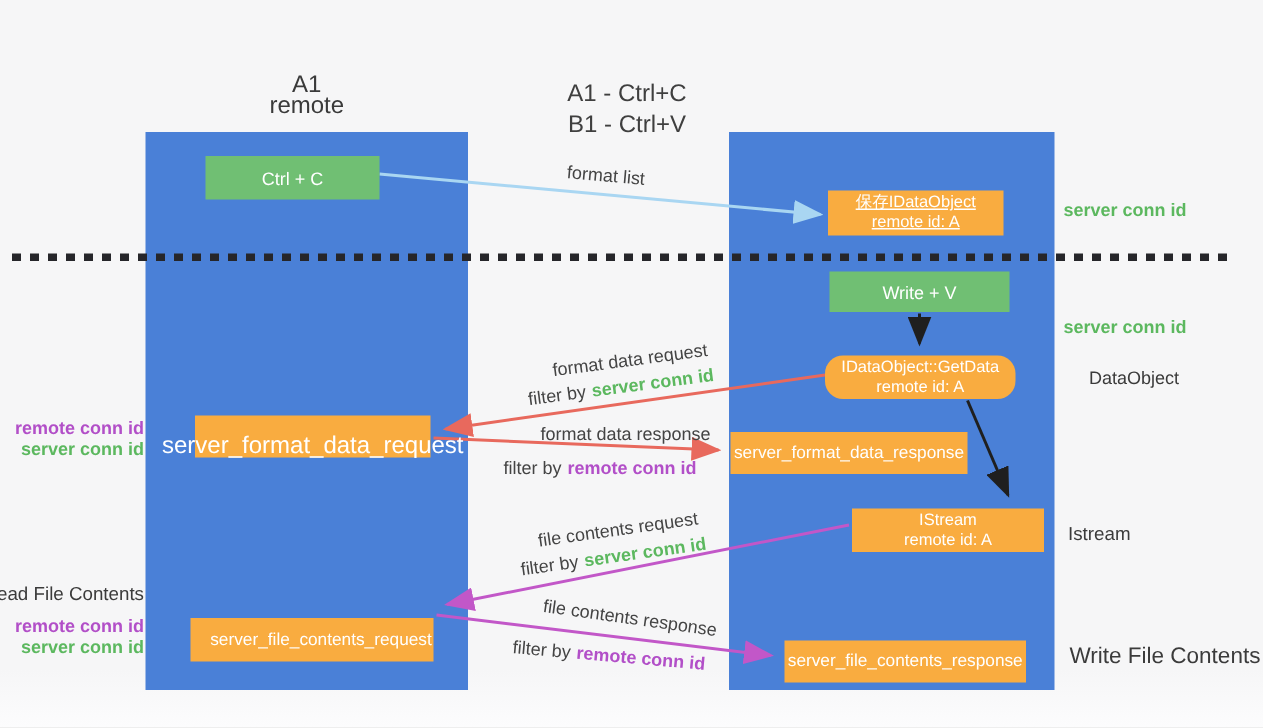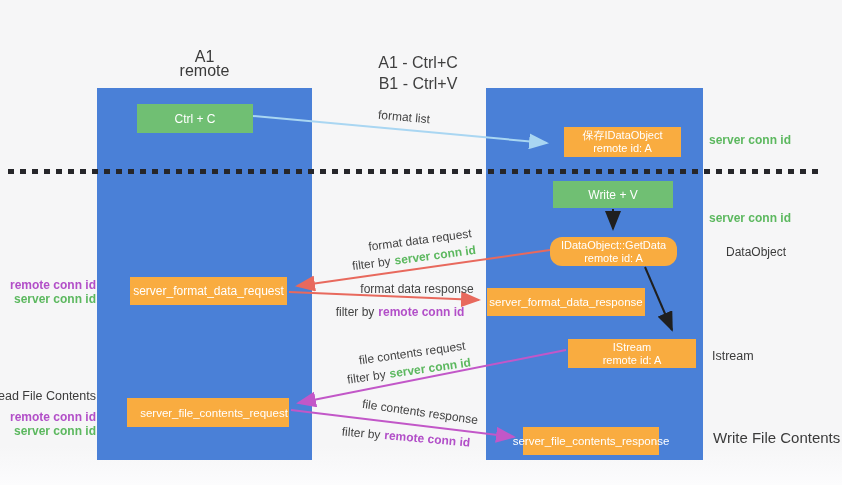--- a/index.html
+++ b/index.html
@@ -93,46 +93,46 @@
     <line x1="645" y1="267" x2="672" y2="330" stroke="#1f1f1f" stroke-width="2" marker-end="url(#m-black)"></line>
     <line x1="550" y1="250" x2="297" y2="286" stroke="#e8695d" stroke-width="2" marker-end="url(#m-salmon)"></line>
     <line x1="289" y1="292" x2="479" y2="300" stroke="#e8695d" stroke-width="2" marker-end="url(#m-salmon)"></line>
     <line x1="566" y1="350" x2="298" y2="403" stroke="#c257c8" stroke-width="2" marker-end="url(#m-magenta)"></line>
     <line x1="291" y1="410" x2="514" y2="437" stroke="#c257c8" stroke-width="2" marker-end="url(#m-magenta)"></line>
   </svg>
 
   <div class="abs node green" style="left:137px; top:104px; width:116px; height:29px;">
     <div>Ctrl + C</div>
   </div>
-  <div class="abs node orange" style="left:130px; top:277px; width:157px; height:28px; font-size:12px;">
+  <div class="abs node orange" style="left:130px; top:277px; width:157px; height:28px; font-size:16px;justify-content:flex-end;">
     <div>server_format_data_request</div>
   </div>
-  <div class="abs node orange" style="left:127px; top:398px; width:162px; height:29px; font-size:11.5px;padding-left:12px;">
+  <div class="abs node orange" style="left:127px; top:412px; width:162px; height:29px; font-size:11.5px;padding-left:12px;">
     <div>server_file_contents_request</div>
   </div>
 
-  <div class="abs node orange" style="left:564px; top:127px; width:117px; height:30px; font-size:11px; line-height:13px;">
+  <div class="abs node orange" style="left:552px; top:127px; width:117px; height:30px; font-size:11px; line-height:13px;text-decoration:underline;">
     <div>保存IDataObject</div>
     <div class="l2">remote id: A</div>
   </div>
   <div class="abs node green" style="left:553px; top:181px; width:120px; height:27px;">
     <div>Write + V</div>
   </div>
   <div class="abs node orange" style="left:550px; top:237px; width:127px; height:29px; font-size:11px; line-height:13px;border-radius:12px;">
     <div>IDataObject::GetData</div>
     <div class="l2">remote id: A</div>
   </div>
   <div class="abs node orange" style="left:487px; top:288px; width:158px; height:28px; font-size:11.5px;">
     <div>server_format_data_response</div>
   </div>
   <div class="abs node orange" style="left:568px; top:339px; width:128px; height:29px; font-size:11px; line-height:13px;">
     <div>IStream</div>
     <div class="l2">remote id: A</div>
   </div>
-  <div class="abs node orange" style="left:523px; top:427px; width:136px; height:28px; font-size:11.5px;">
+  <div class="abs node orange" style="left:523px; top:427px; width:161px; height:28px; font-size:11.5px;">
     <div>server_file_contents_response</div>
   </div>
 
   <div class="abs side-label right-align" style="right:746px; top:278px;">
     <div class="c-purple">remote conn id</div>
     <div class="c-green">server conn id</div>
   </div>
   <div class="abs side-label right-align" style="right:746px; top:389px;">
     <div class="c-dark" style="font-size:12.5px; margin-bottom:7px;">Read File Contents</div>
     <div class="c-purple">remote conn id</div>

